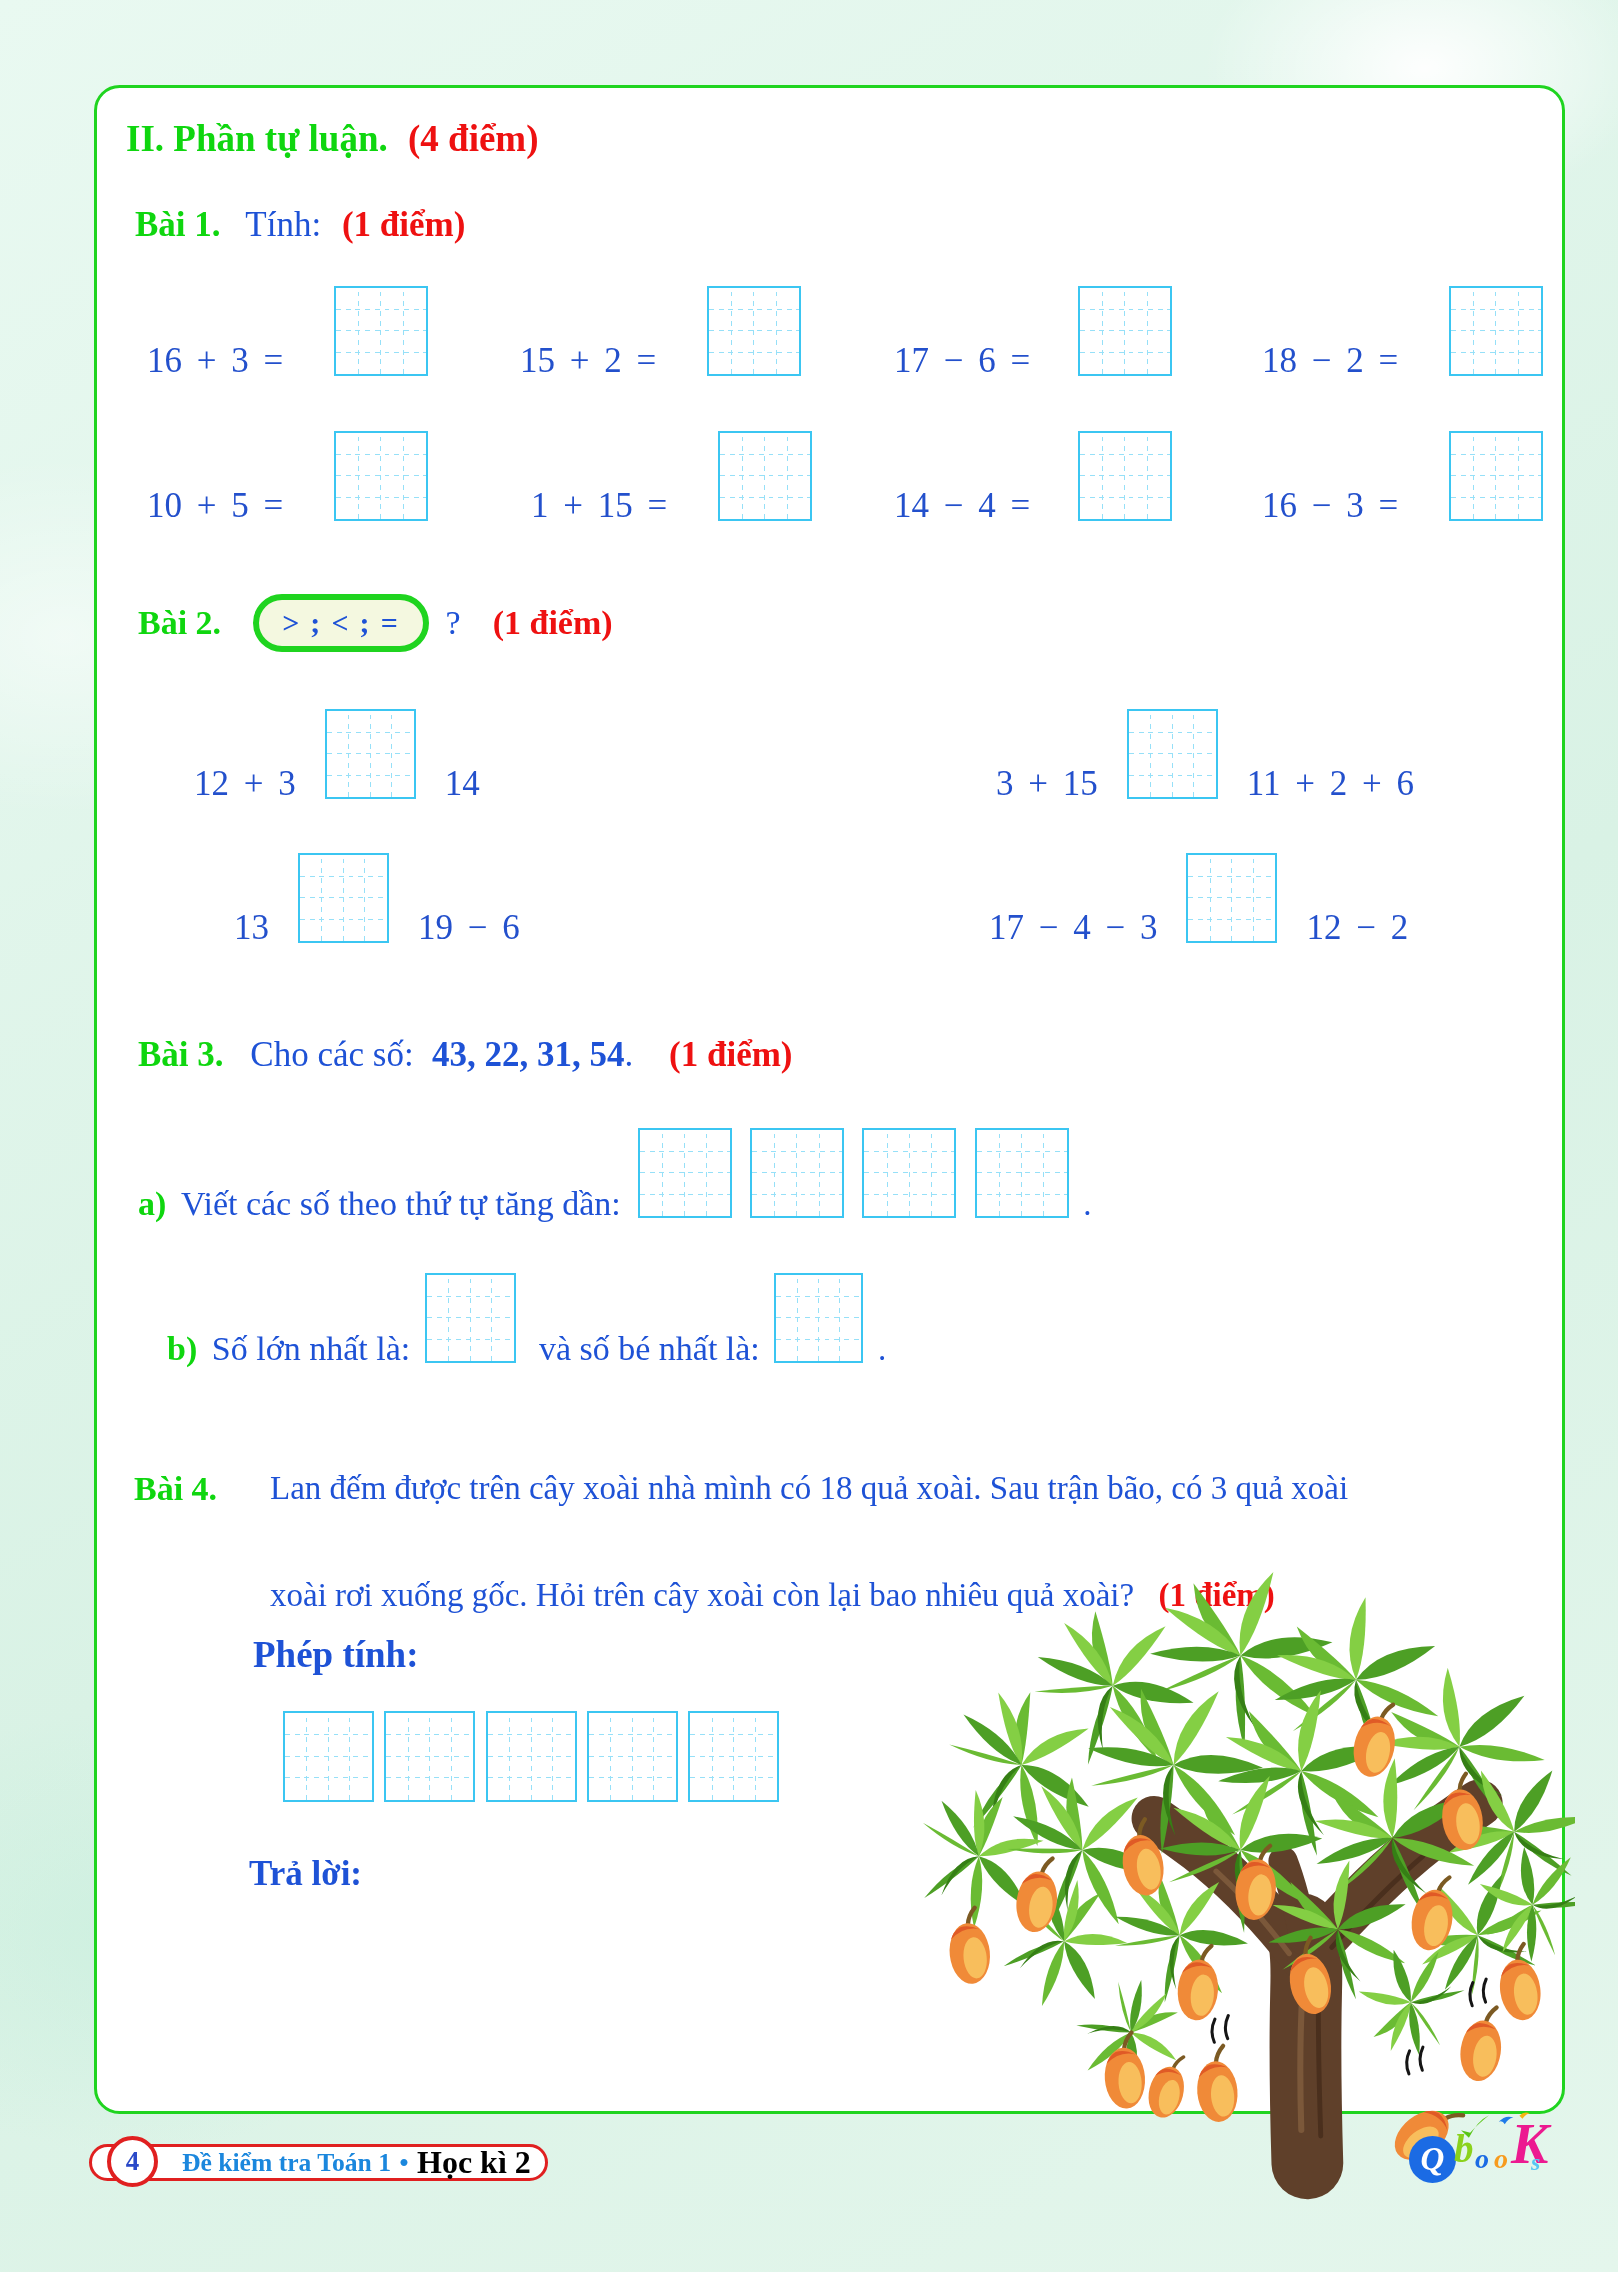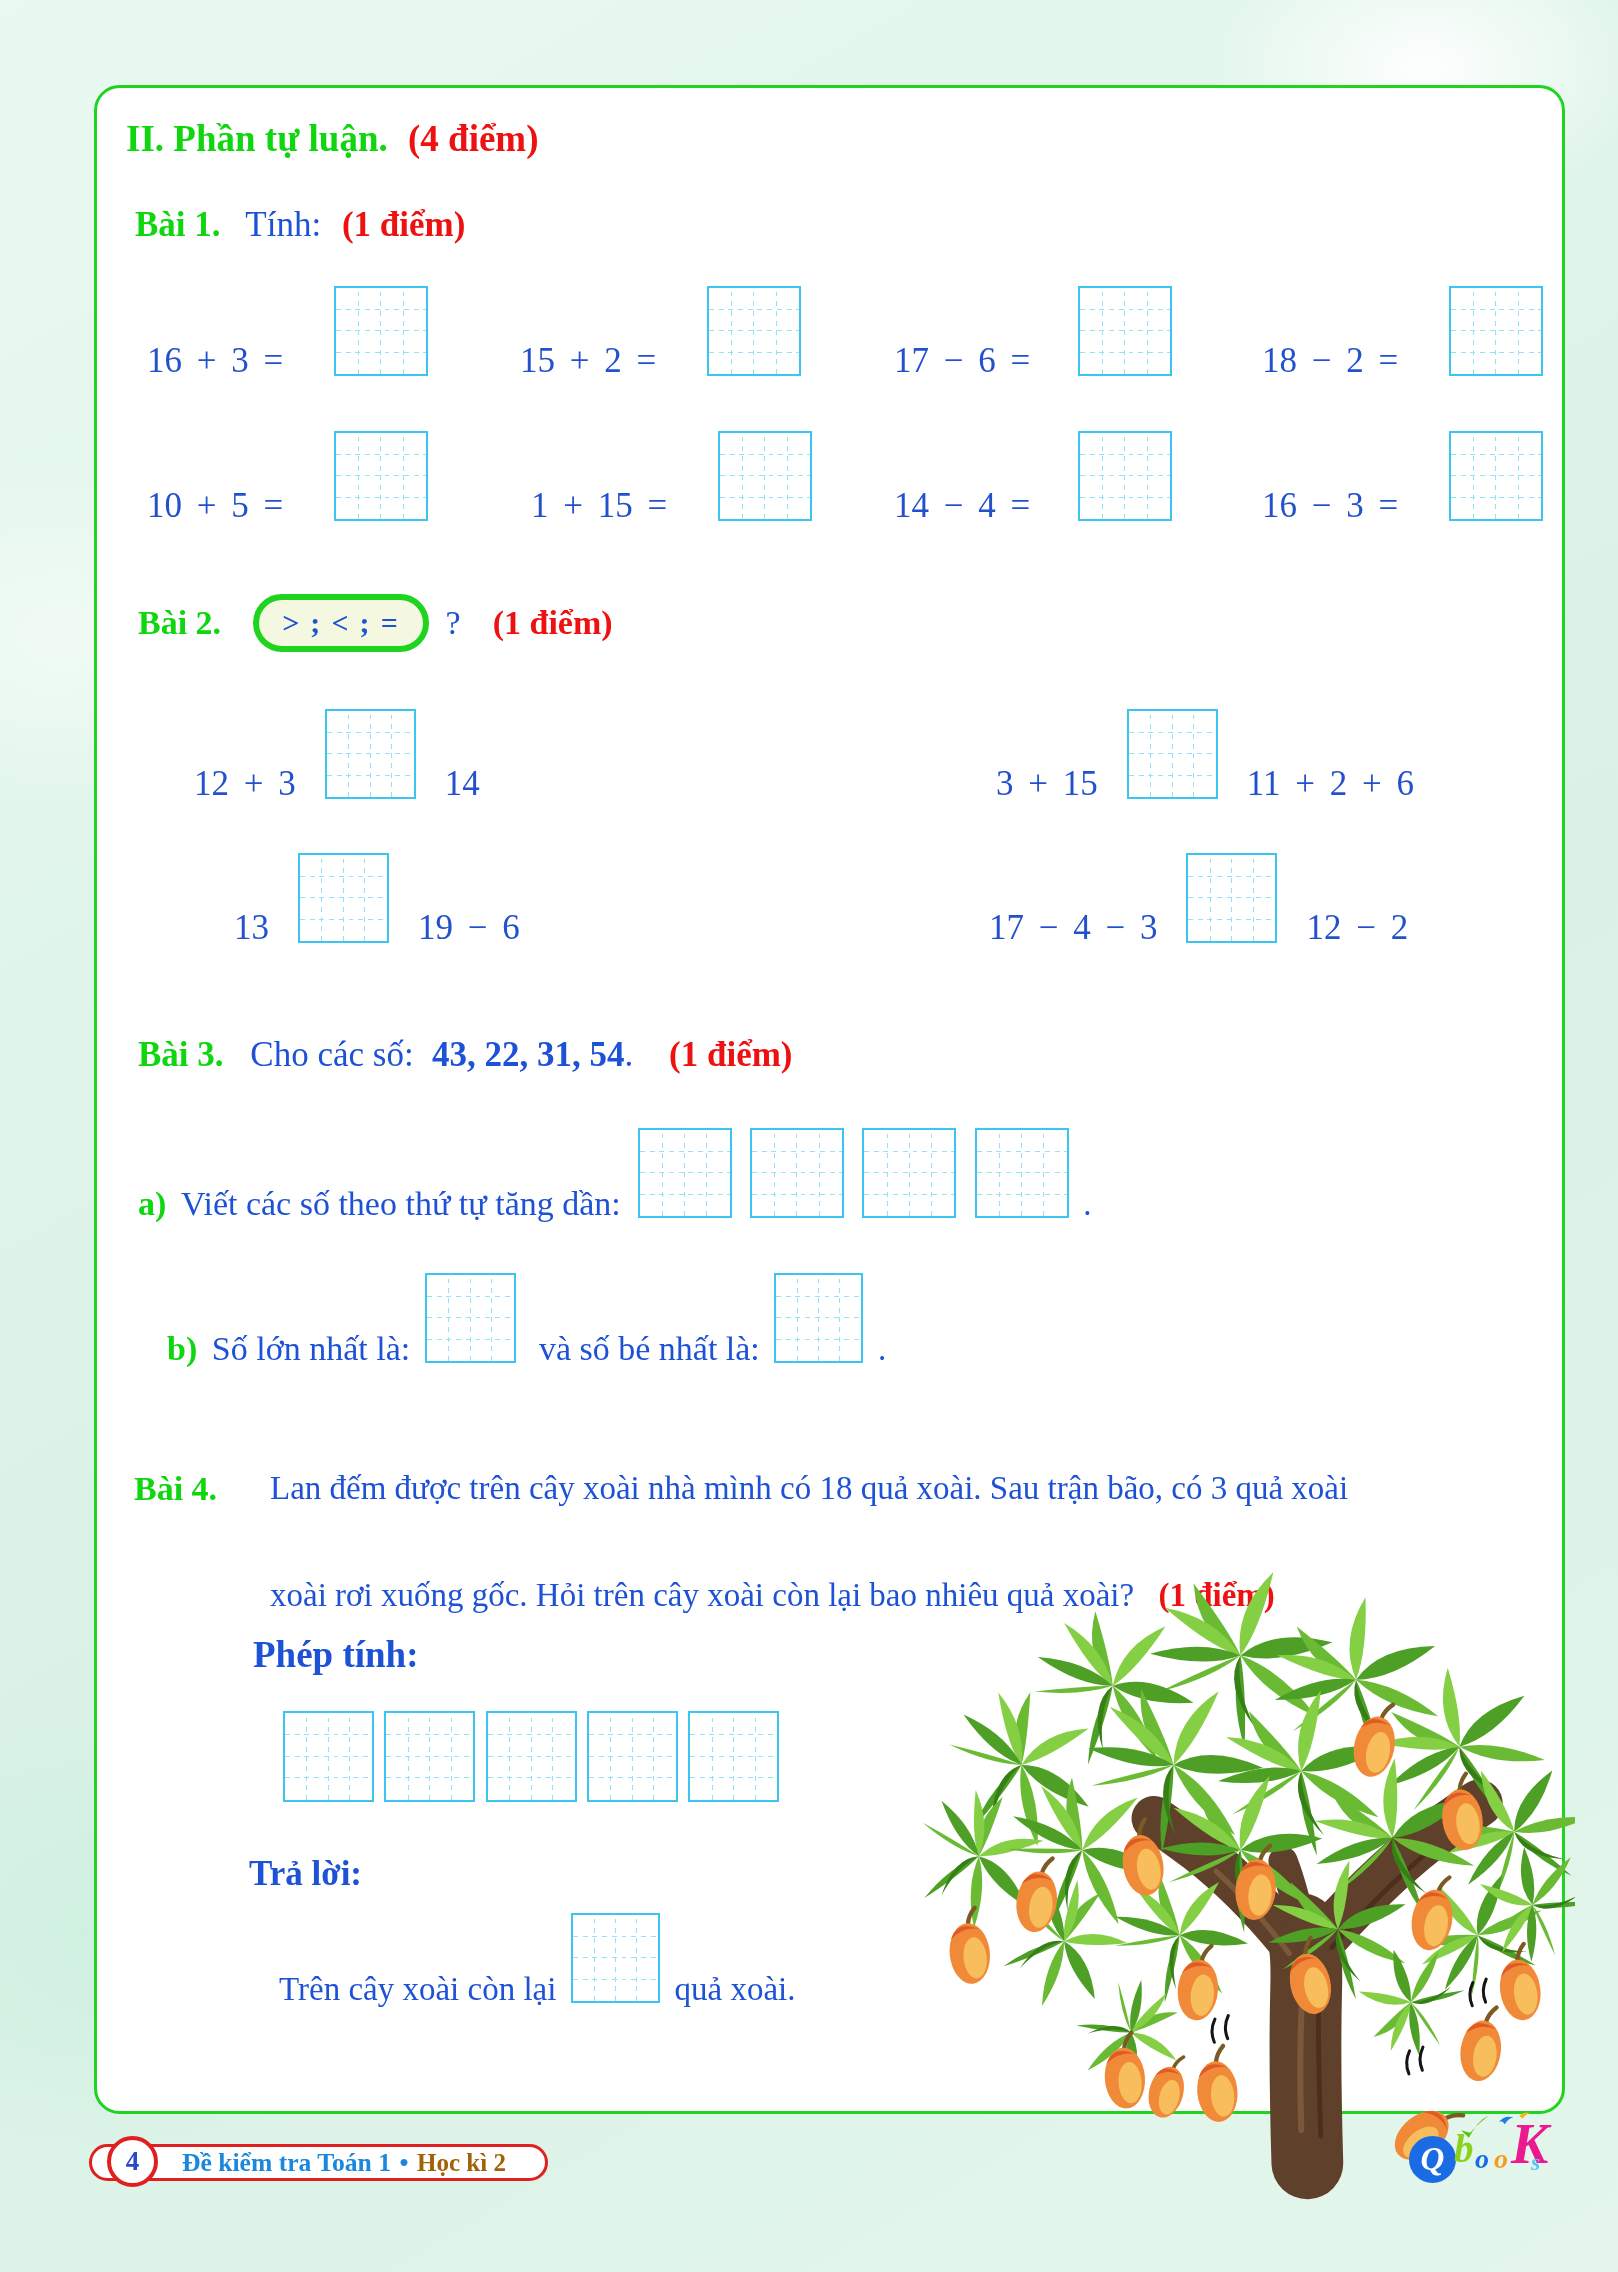--- a/index.html
+++ b/index.html
@@ -48,21 +48,21 @@
   .b2line{position:absolute;display:flex;align-items:center;justify-content:flex-end;}
   .sym-pill{height:58px;padding:0 23px;border:6.7px solid #1fd41f;border-radius:29px;background:#f4f8e0;
     display:flex;align-items:center;justify-content:center;box-sizing:border-box;
     font-size:30px;font-weight:bold;color:#1e52d6;letter-spacing:1.8px;white-space:nowrap;}
   
   .footer-pill{position:absolute;left:89px;top:2144px;width:459px;height:37px;background:#fff;
     border:3.7px solid #e02020;border-radius:20.7px;box-sizing:border-box;
     display:flex;align-items:center;padding-left:90px;gap:8.5px;white-space:nowrap;}
   .footer-title{font-size:25.6px;font-weight:bold;color:#1b87dd;}
   .footer-sep{font-size:25.6px;font-weight:bold;color:#1b87dd;}
-  .footer-term{font-size:25px;font-weight:bold;color:#a16207;}
+  .footer-term{font-size:32px;font-weight:bold;color:#000000;}
   .footer-circle{position:absolute;left:107px;top:2136px;width:51px;height:51px;border:4.3px solid #e02020;
     border-radius:50%;background:#fff;box-sizing:border-box;display:flex;align-items:center;justify-content:center;}
   .footer-page{font-size:27px;font-weight:bold;color:#2a49c8;}
   
   .logo{position:absolute;left:1409px;top:2116px;width:134px;height:82px;}
   .logo span{position:absolute;font-weight:bold;font-style:italic;line-height:1;}
   .lg-circle{position:absolute;left:0;top:19.5px;width:47px;height:47px;border-radius:50%;background:#1b6be4;
     display:flex;align-items:center;justify-content:center;}
   .lg-q{position:static !important;color:#fff;font-size:33px;font-weight:bold;font-style:italic;}
   .lg-b{left:45px;top:13.4px;font-size:39px;color:#8bd21c;}
@@ -192,25 +192,20 @@
     <div class="abs" style="left:186px;top:1623px;display:flex;gap:10.3px;">
       <div class="gbox w150 h150"></div>
       <div class="gbox w150 h150"></div>
       <div class="gbox w150 h150"></div>
       <div class="gbox w150 h150"></div>
       <div class="gbox w150 h150"></div>
     </div>
 
     <span class="abs t-blue-b" style="left:152px;top:1766px;font-size:35px;">Trả lời:</span>
 
-    <div class="abs flexEnd" style="left:182px;top:1825px;height:90px;gap:14.6px;">
-      <span class="body-txt">Trên cây xoài còn lại</span>
-      <div class="gbox w147"></div>
-      <span class="body-txt">quả xoài.</span>
-    </div>
 
     <svg class="tree" width="663" height="636" viewBox="0 0 1090 1045">
       <defs>
         <g id="cl">
           <path class="lfA" d="M0 0Q40 -34 112 -16Q48 12 0 0Z"></path>
           <path class="lfB" d="M0 0Q52 -14 118 8Q50 22 0 0Z" transform="rotate(35)"></path>
           <path class="lfA" d="M0 0Q44 8 108 34Q42 30 0 0Z" transform="rotate(70)"></path>
           <path class="lfC" d="M0 0Q30 -48 96 -52Q40 -10 0 0Z" transform="rotate(-40)"></path>
           <path class="lfB" d="M0 0Q10 -56 70 -78Q26 -22 0 0Z" transform="rotate(-75)"></path>
           <path class="lfC" d="M0 0Q-30 -46 -92 -58Q-34 -8 0 0Z"></path>

